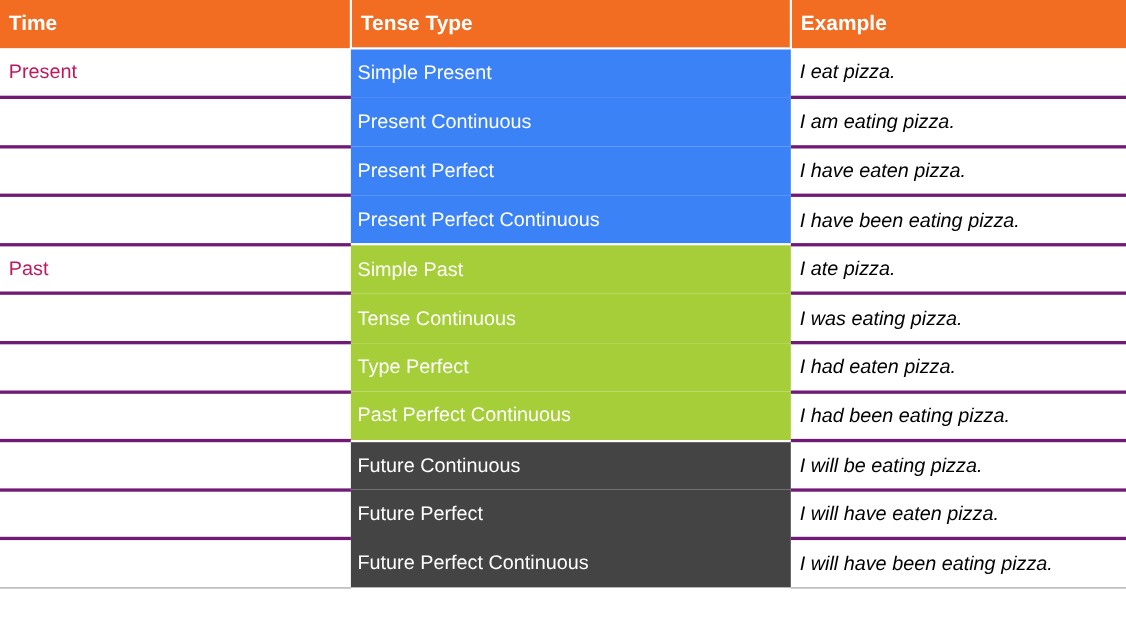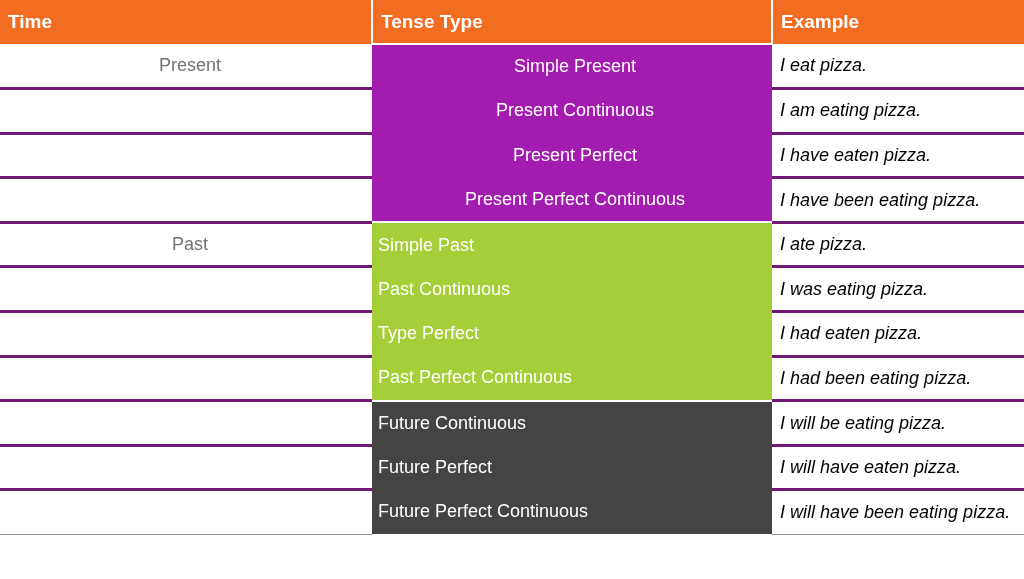--- a/index.html
+++ b/index.html
@@ -13,21 +13,21 @@
     overflow: hidden;
     font-family: "Liberation Sans", sans-serif;
   }
 
   .tense-table {
     width: 1024px;
     border-collapse: collapse;
     table-layout: fixed;
   }
 
-  .col-time   { width: 372px; }
+  .col-time   { width: 319px; }
   .col-tense  { width: 400px; }
   .col-example{ width: 329px; }
 
   
   thead th {
     height: 44px;
     background: #F26C21;
     color: #ffffff;
     font-weight: bold;
     font-size: 19px;
@@ -52,33 +52,32 @@
     padding: 0 0 0 8px;
     font-size: 18px;
     border-top: 3px solid #701a75;
     border-bottom: 1px solid #9b9b9b;
   }
 
   tbody tr:first-child td { border-top: none; }
 
   td.cell-time {
     background: #ffffff;
-    color: #737373;
+    color: #be185d;
     font-weight: normal;
-    text-align: center;
   }
 
   td.cell-tense {
     color: #ffffff;
     font-weight: normal;
     border-top: none;
     border-bottom: none;
     padding-left: 6px;
   }
-  td.cell-tense.grp-present { background: #a21caf; text-align: center; }
+  td.cell-tense.grp-present { background: #3b82f6; }
   td.cell-tense.grp-past    { background: #A6CE39; }
   td.cell-tense.grp-future  { background: #444444; }
 
   
   tr.group-start td.cell-tense { border-top: 2px solid #ffffff; }
   tr.group-end   td.cell-tense { border-bottom: 2px solid #ffffff; }
 
   td.cell-example {
     background: #ffffff;
     color: #000000;
@@ -123,21 +122,21 @@
         <td class="cell-tense grp-present">Present Perfect Continuous</td>
         <td class="cell-example">I have been eating pizza.</td>
       </tr>
       <tr class="group-start">
         <td class="cell-time">Past</td>
         <td class="cell-tense grp-past">Simple Past</td>
         <td class="cell-example">I ate pizza.</td>
       </tr>
       <tr>
         <td class="cell-time"></td>
-        <td class="cell-tense grp-past">Past Continuous</td>
+        <td class="cell-tense grp-past">Tense Continuous</td>
         <td class="cell-example">I was eating pizza.</td>
       </tr>
       <tr>
         <td class="cell-time"></td>
         <td class="cell-tense grp-past">Type Perfect</td>
         <td class="cell-example">I had eaten pizza.</td>
       </tr>
       <tr class="group-end">
         <td class="cell-time"></td>
         <td class="cell-tense grp-past">Past Perfect Continuous</td>

